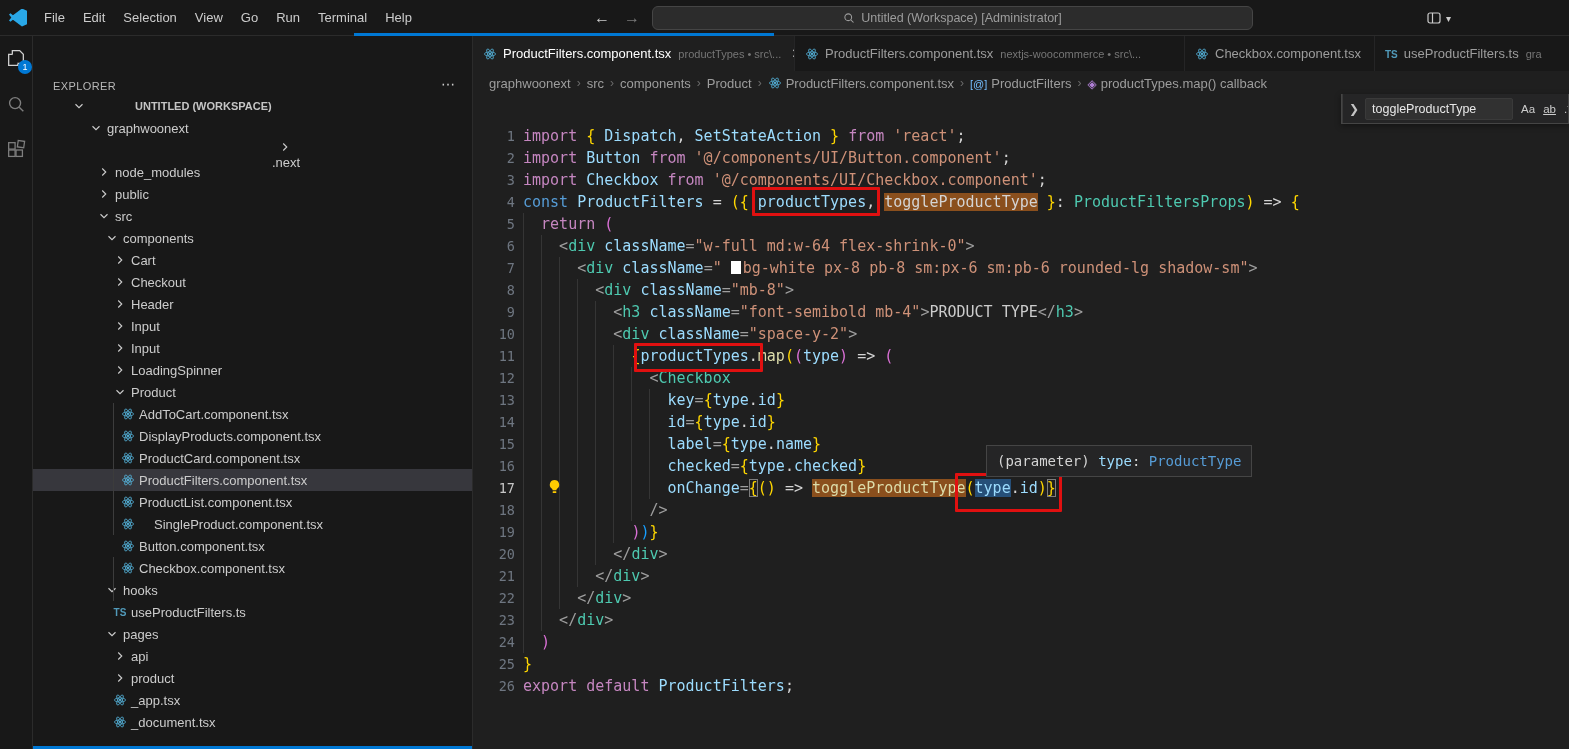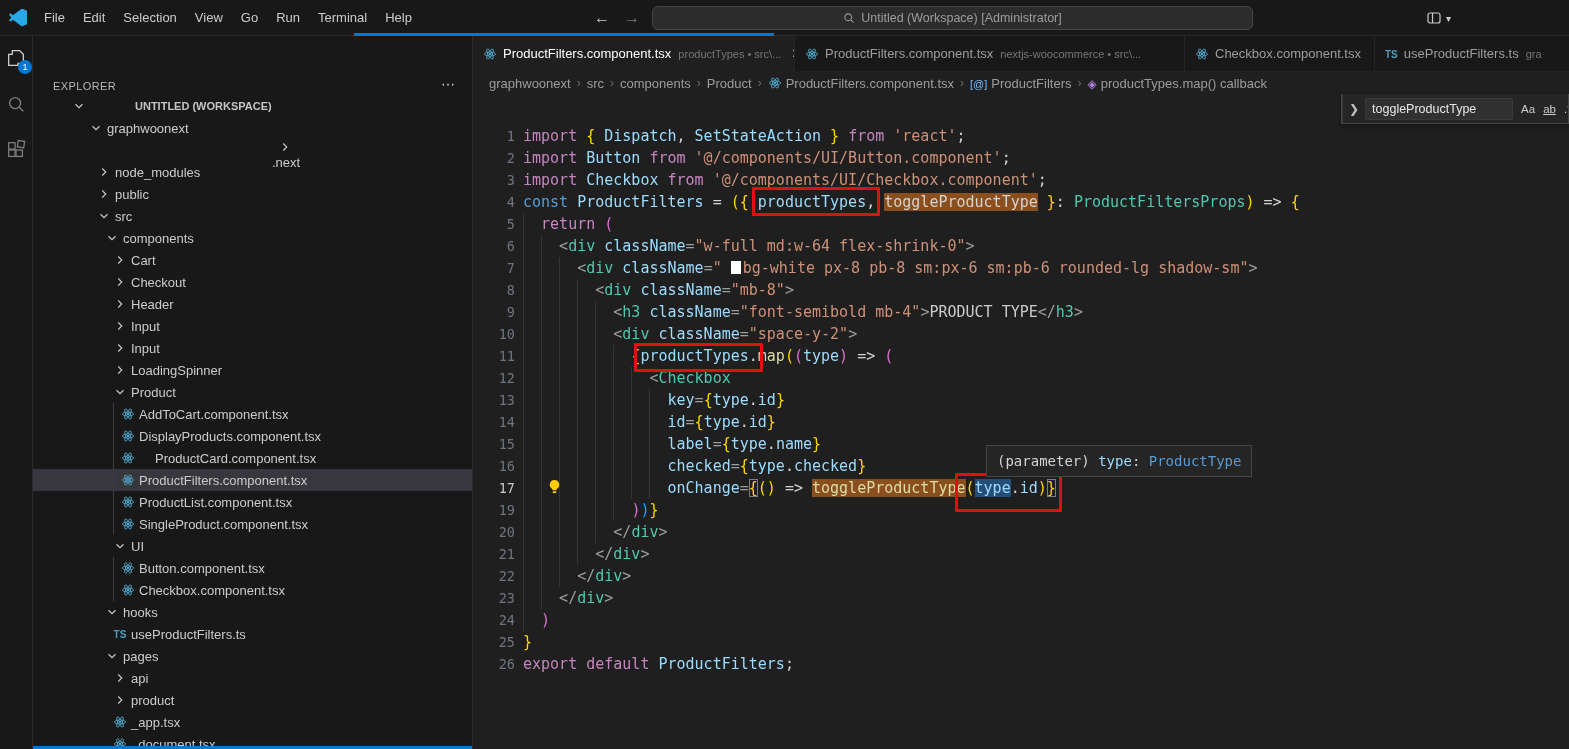--- a/index.html
+++ b/index.html
@@ -291,21 +291,21 @@
               <circle cx="8" cy="8" r="1.3" fill="#53b0d7"></circle>
               <g fill="none" stroke="#53b0d7" stroke-width="0.9">
                 <ellipse cx="8" cy="8" rx="6.4" ry="2.4"></ellipse>
                 <ellipse cx="8" cy="8" rx="6.4" ry="2.4" transform="rotate(60 8 8)"></ellipse>
                 <ellipse cx="8" cy="8" rx="6.4" ry="2.4" transform="rotate(120 8 8)"></ellipse>
               </g>
             </svg>
           </span>
           <span class="lbl">DisplayProducts.component.tsx</span>
         </div>
-        <div class="tree-row" style="padding-left: 87px; gap: 16px;">
+        <div class="tree-row" style="padding-left: 87px;">
           <span class="slot">
             <svg width="14" height="14" viewBox="0 0 16 16">
               <circle cx="8" cy="8" r="1.3" fill="#53b0d7"></circle>
               <g fill="none" stroke="#53b0d7" stroke-width="0.9">
                 <ellipse cx="8" cy="8" rx="6.4" ry="2.4"></ellipse>
                 <ellipse cx="8" cy="8" rx="6.4" ry="2.4" transform="rotate(60 8 8)"></ellipse>
                 <ellipse cx="8" cy="8" rx="6.4" ry="2.4" transform="rotate(120 8 8)"></ellipse>
               </g>
             </svg>
           </span>
@@ -330,40 +330,32 @@
               <circle cx="8" cy="8" r="1.3" fill="#53b0d7"></circle>
               <g fill="none" stroke="#53b0d7" stroke-width="0.9">
                 <ellipse cx="8" cy="8" rx="6.4" ry="2.4"></ellipse>
                 <ellipse cx="8" cy="8" rx="6.4" ry="2.4" transform="rotate(60 8 8)"></ellipse>
                 <ellipse cx="8" cy="8" rx="6.4" ry="2.4" transform="rotate(120 8 8)"></ellipse>
               </g>
             </svg>
           </span>
           <span class="lbl">ProductList.component.tsx</span>
         </div>
-        <div class="tree-row" style="padding-left: 87px;">
+        <div class="tree-row" style="padding-left: 87px; gap: 15px;">
           <span class="slot">
             <svg width="14" height="14" viewBox="0 0 16 16">
               <circle cx="8" cy="8" r="1.3" fill="#53b0d7"></circle>
               <g fill="none" stroke="#53b0d7" stroke-width="0.9">
                 <ellipse cx="8" cy="8" rx="6.4" ry="2.4"></ellipse>
                 <ellipse cx="8" cy="8" rx="6.4" ry="2.4" transform="rotate(60 8 8)"></ellipse>
                 <ellipse cx="8" cy="8" rx="6.4" ry="2.4" transform="rotate(120 8 8)"></ellipse>
               </g>
             </svg>
           </span>
           <span class="lbl">SingleProduct.component.tsx</span>
-        </div>
-        <div class="tree-row" style="padding-left: 79px;">
-          <span class="slot">
-            <svg width="14" height="14" viewBox="0 0 16 16">
-              <path d="M4 6l4 4 4-4" fill="none" stroke="#cccccc" stroke-width="1.3"></path>
-            </svg>
-          </span>
-          <span class="lbl">UI</span>
         </div>
         <div class="tree-row" style="padding-left: 87px;">
           <span class="slot">
             <svg width="14" height="14" viewBox="0 0 16 16">
               <circle cx="8" cy="8" r="1.3" fill="#53b0d7"></circle>
               <g fill="none" stroke="#53b0d7" stroke-width="0.9">
                 <ellipse cx="8" cy="8" rx="6.4" ry="2.4"></ellipse>
                 <ellipse cx="8" cy="8" rx="6.4" ry="2.4" transform="rotate(60 8 8)"></ellipse>
                 <ellipse cx="8" cy="8" rx="6.4" ry="2.4" transform="rotate(120 8 8)"></ellipse>
               </g>
@@ -609,20 +601,24 @@
       </div>
       <div class="code-line">
         <span class="ln">16</span>
         <span class="lc"><span class="guides" style="width:144px"></span><span class="tok-wh">                </span><span class="tok-var">checked</span><span class="tok-pun">=</span><span class="tok-b1">{</span><span class="tok-var">type</span><span class="tok-wh">.</span><span class="tok-var">checked</span><span class="tok-b1">}</span></span>
       </div>
       <div class="code-line">
         <span class="ln cur">17</span>
         <span class="lc"><span class="guides" style="width:144px"></span><span class="tok-wh">                </span><span class="tok-var">onChange</span><span class="tok-pun">=</span><span class="tok-b1 tok-bm">{</span><span class="tok-b1">()</span><span class="tok-wh"> =&gt; </span><span class="tok-fn tok-find">toggleProductType</span><span class="tok-b1">(</span><span class="tok-var tok-word">type</span><span class="tok-wh">.</span><span class="tok-var">id</span><span class="tok-b1">)</span><span class="tok-b1 tok-bm">}</span></span>
       </div>
       <div class="code-line">
+        <span class="ln">18</span>
+        <span class="lc"><span class="guides" style="width:126px"></span><span class="tok-pun">              /&gt;</span></span>
+      </div>
+      <div class="code-line">
         <span class="ln">19</span>
         <span class="lc"><span class="guides" style="width:108px"></span><span class="tok-wh">            </span><span class="tok-b2">)</span><span class="tok-b3">)</span><span class="tok-b1">}</span></span>
       </div>
       <div class="code-line">
         <span class="ln">20</span>
         <span class="lc"><span class="guides" style="width:90px"></span><span class="tok-pun">          &lt;/</span><span class="tok-typ">div</span><span class="tok-pun">&gt;</span></span>
       </div>
       <div class="code-line">
         <span class="ln">21</span>
         <span class="lc"><span class="guides" style="width:72px"></span><span class="tok-pun">        &lt;/</span><span class="tok-typ">div</span><span class="tok-pun">&gt;</span></span>

